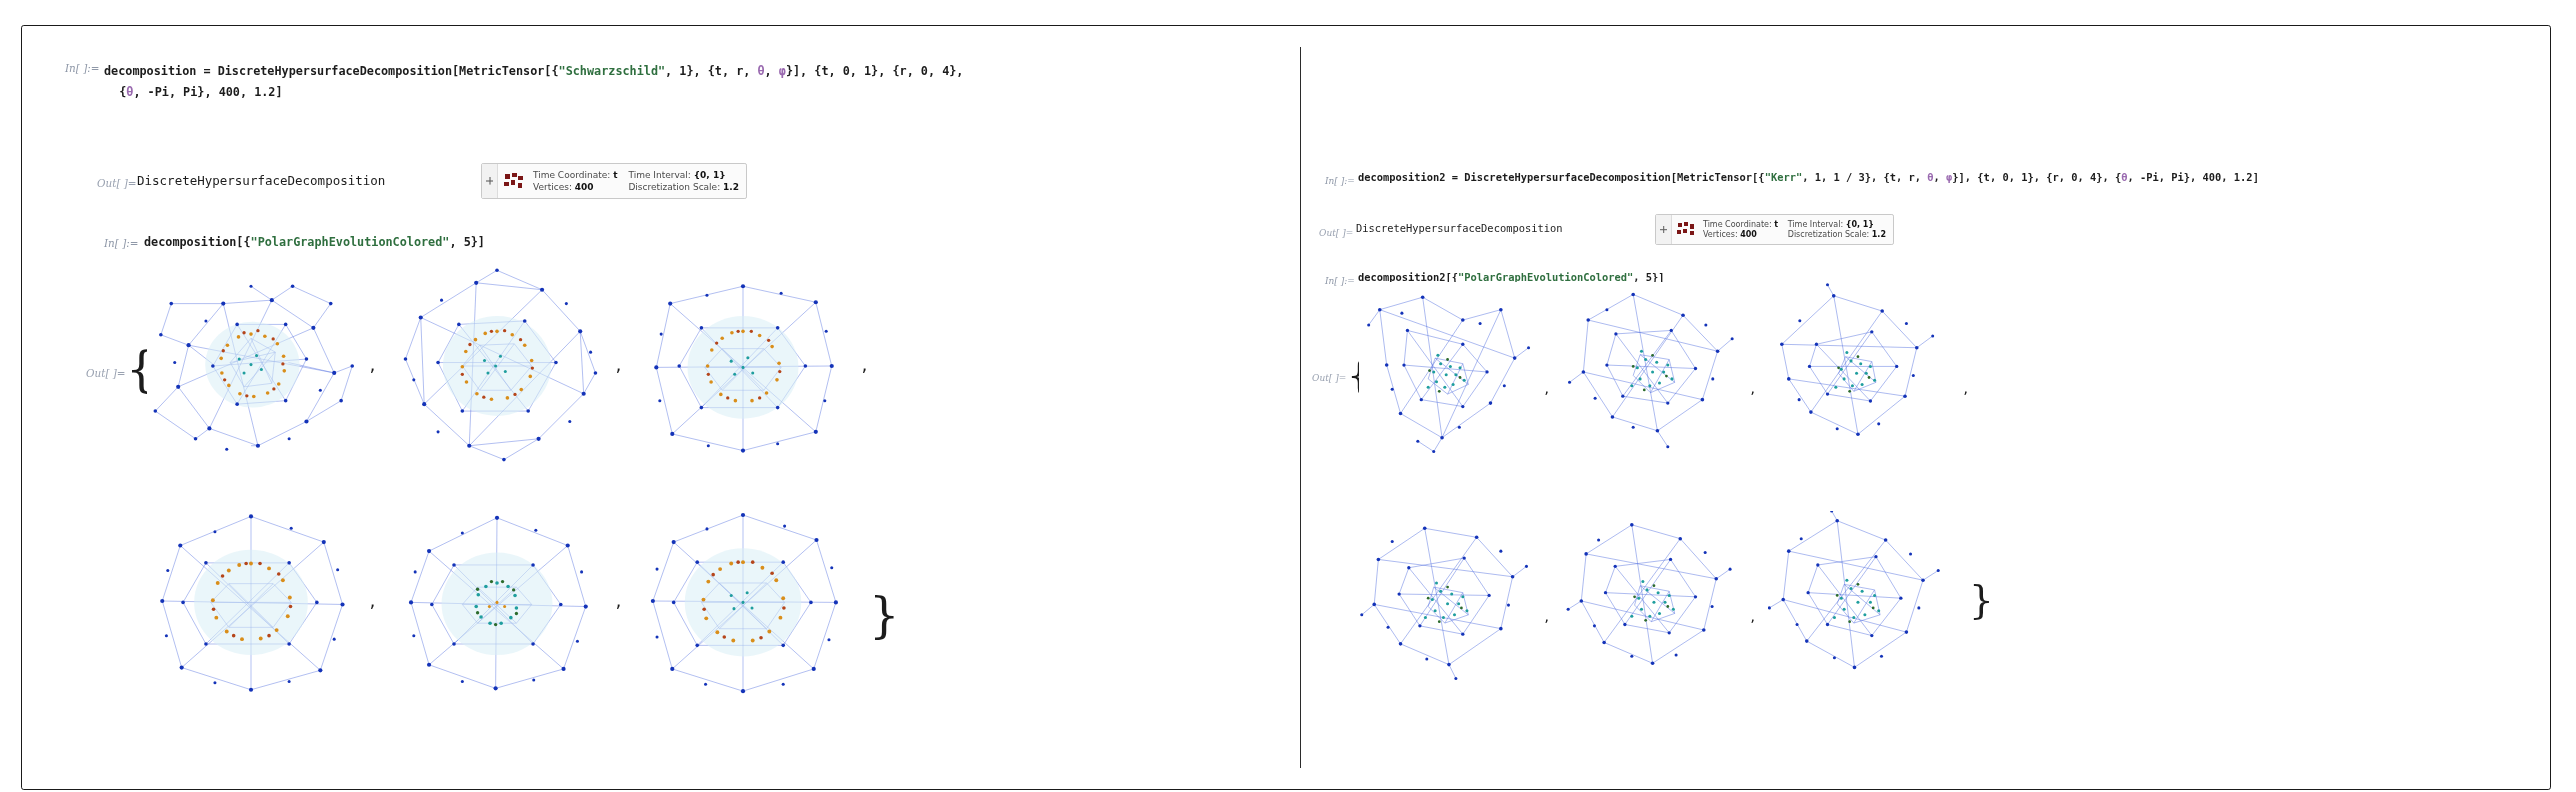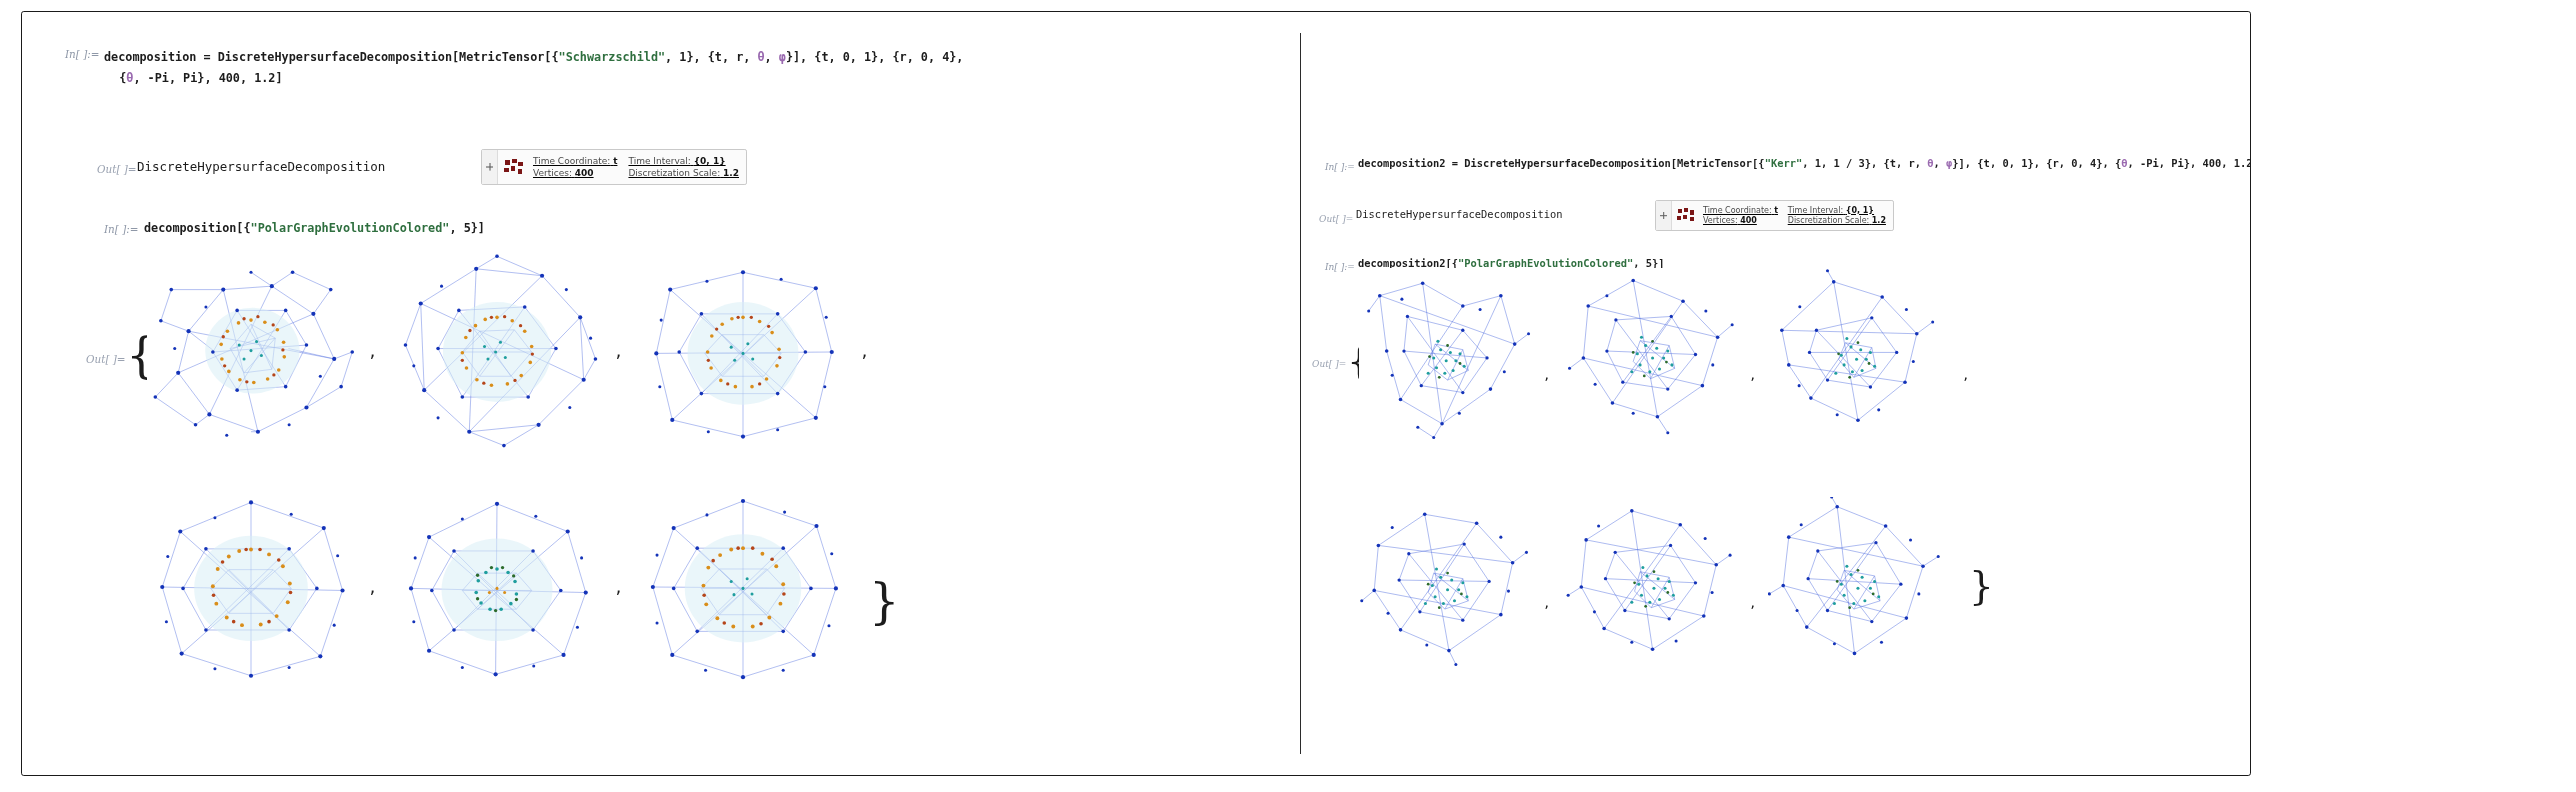--- a/index.html
+++ b/index.html
@@ -9,22 +9,22 @@
   }
   body {
     width: 2576px;
     height: 793px;
     font-family: "DejaVu Sans", sans-serif;
     overflow: hidden;
   }
   .notebook {
     position: absolute;
     left: 21px;
-    top: 11px;
-    width: 2230px;
+    top: 25px;
+    width: 2530px;
     height: 765px;
     border: 1.4px solid #1a1a1a;
     border-radius: 2.8px;
     background: #ffffff;
     box-sizing: border-box;
     overflow: hidden;
   }
   .divider {
     position: absolute;
     left: 1278px;
@@ -94,21 +94,20 @@
     width: 4.8px;
     height: 4.8px;
     background: #7b1616;
     display: block;
   }
   .summary-fields {
     display: flex;
     align-items: center;
     padding: 2.1px 7px 2.1px 2.8px;
     gap: 11px;
-    text-decoration: underline;
   }
   .field-col {
     display: flex;
     flex-direction: column;
     justify-content: center;
     gap: 1.4px;
   }
   .field {
     font-family: "DejaVu Sans", sans-serif;
     color: #4a4a4a;

